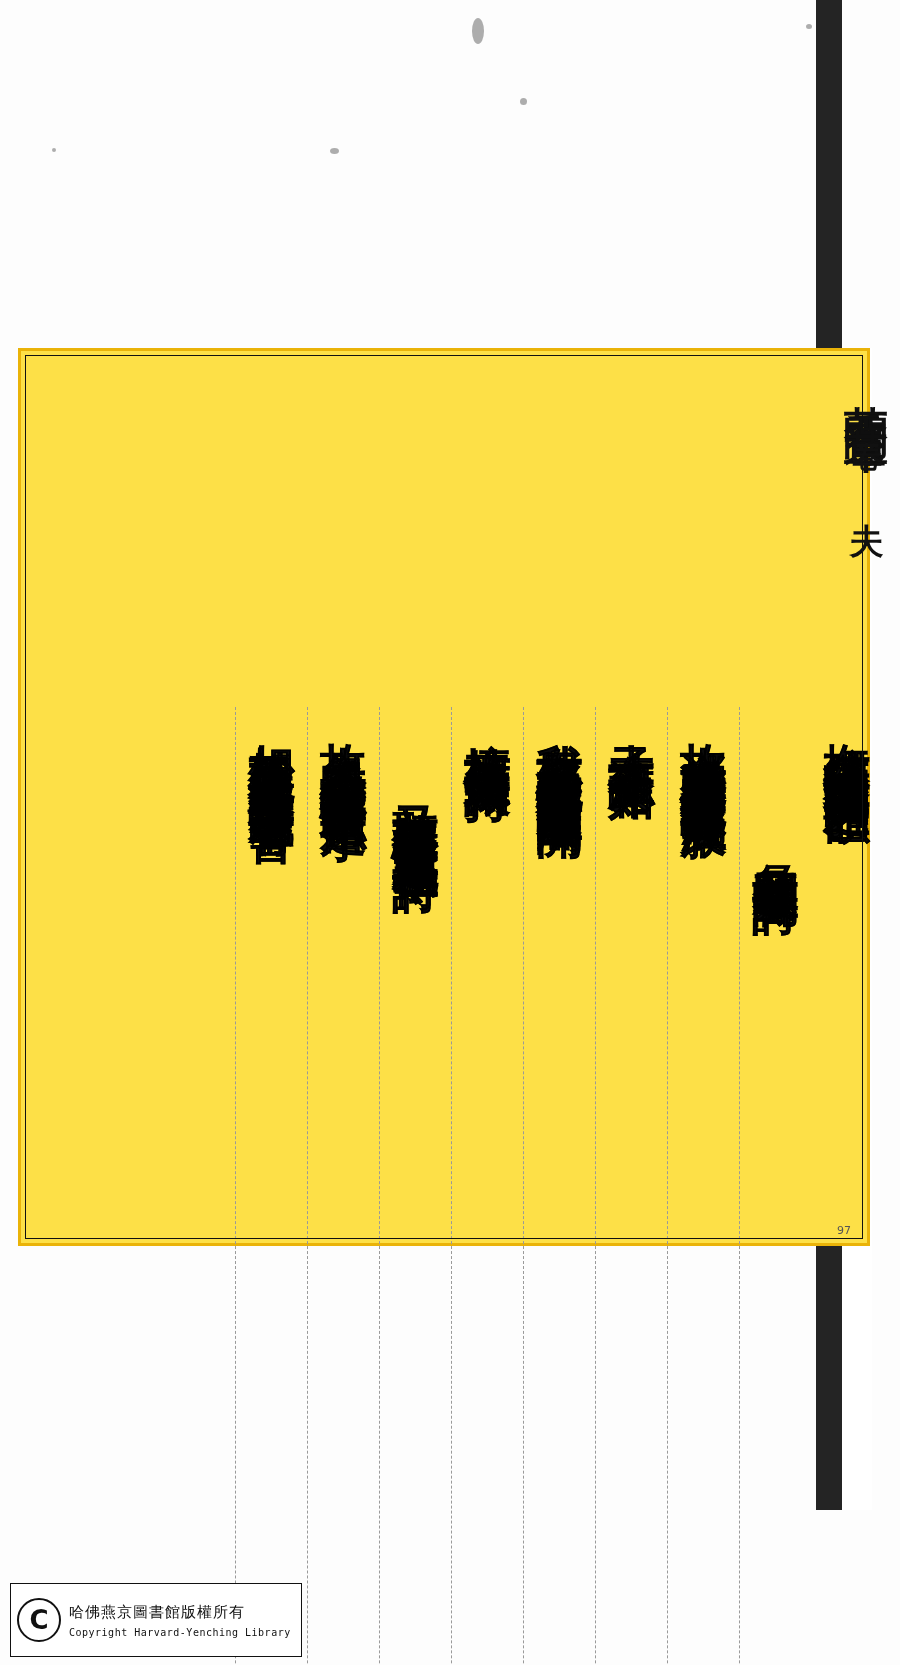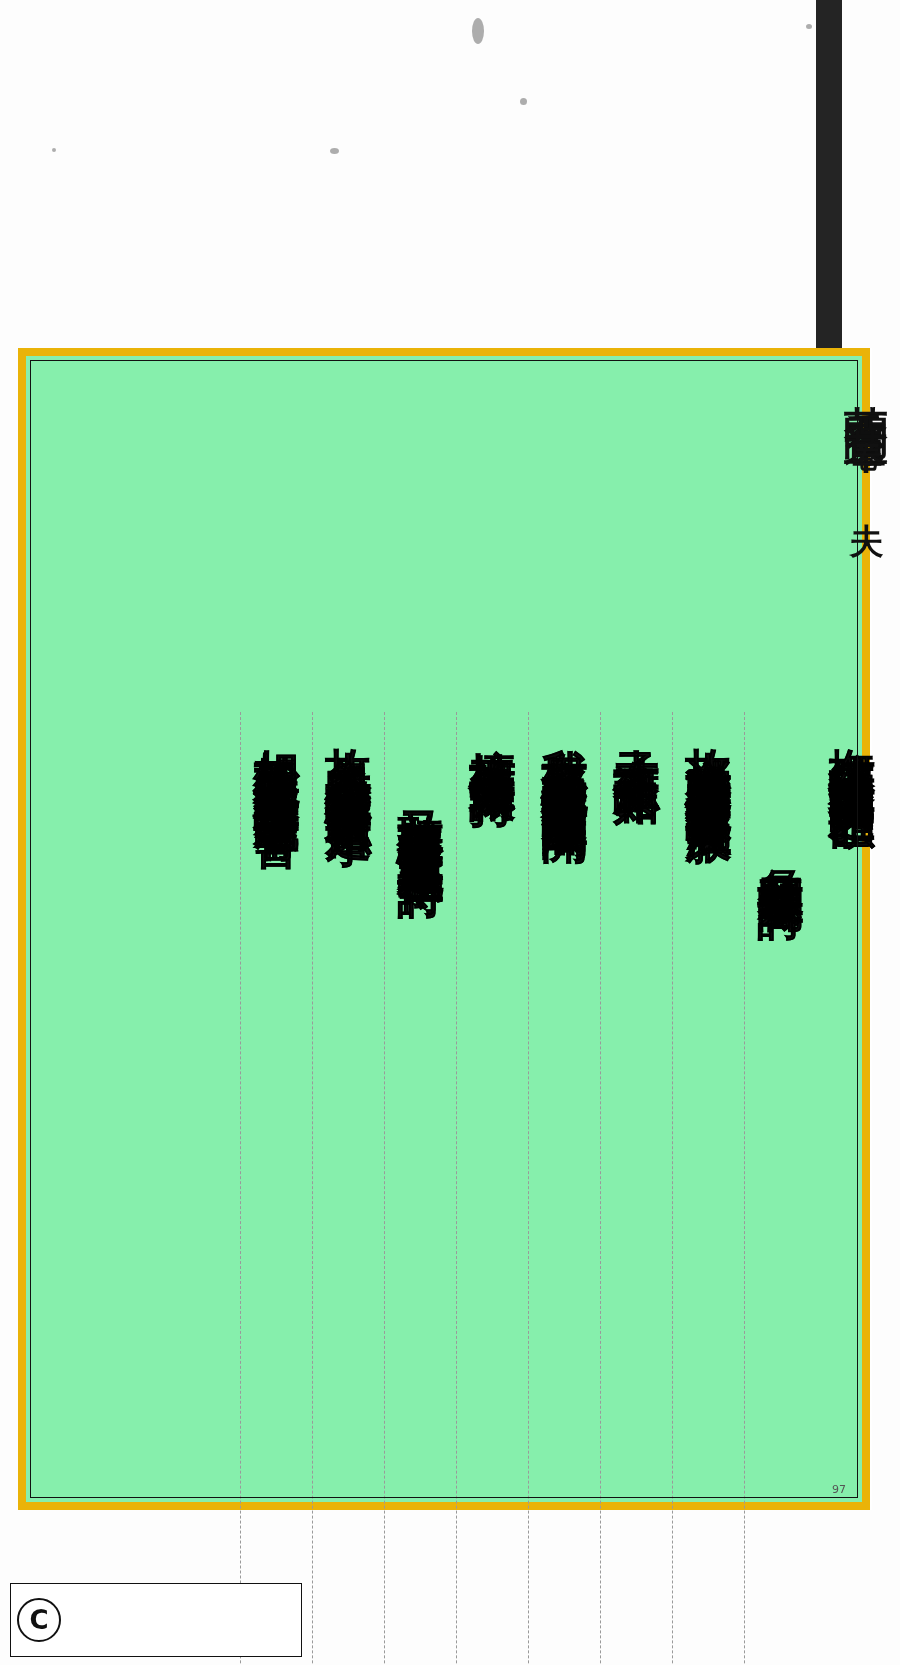--- a/index.html
+++ b/index.html
@@ -31,24 +31,24 @@
     border-radius: 50%;
     opacity: .55;
   }
 
   
   #frame {
     position: absolute;
     left: 18px;
     top: 348px;
     width: 852px;
-    height: 1162px;
-    border: 8px solid #eab308;
+    height: 898px;
+    border: 3px solid #eab308;
     box-sizing: border-box;
-    background: #86efac;
+    background: #fde047;
   }
   #frame::after{
     content:"";
     position:absolute;
     left:4px; top:4px; right:4px; bottom:4px;
     border:1px solid #111;
     pointer-events:none;
   }
 
   
@@ -266,15 +266,19 @@
   </div>
 
   <div id="banner">
     <div class="btxt">茶香閣遺草</div>
     <div class="vol">卷二</div>
     <div class="folio">夫</div>
   </div>
 
   <div id="stamp">
     <div class="c-mark">C</div>
+    <div class="s-lines">
+      <div class="s-cn">哈佛燕京圖書館版權所有</div>
+      <div class="s-en">Copyright Harvard-Yenching Library</div>
+    </div>
   </div>
 
 </div>
 
 </body></html>

